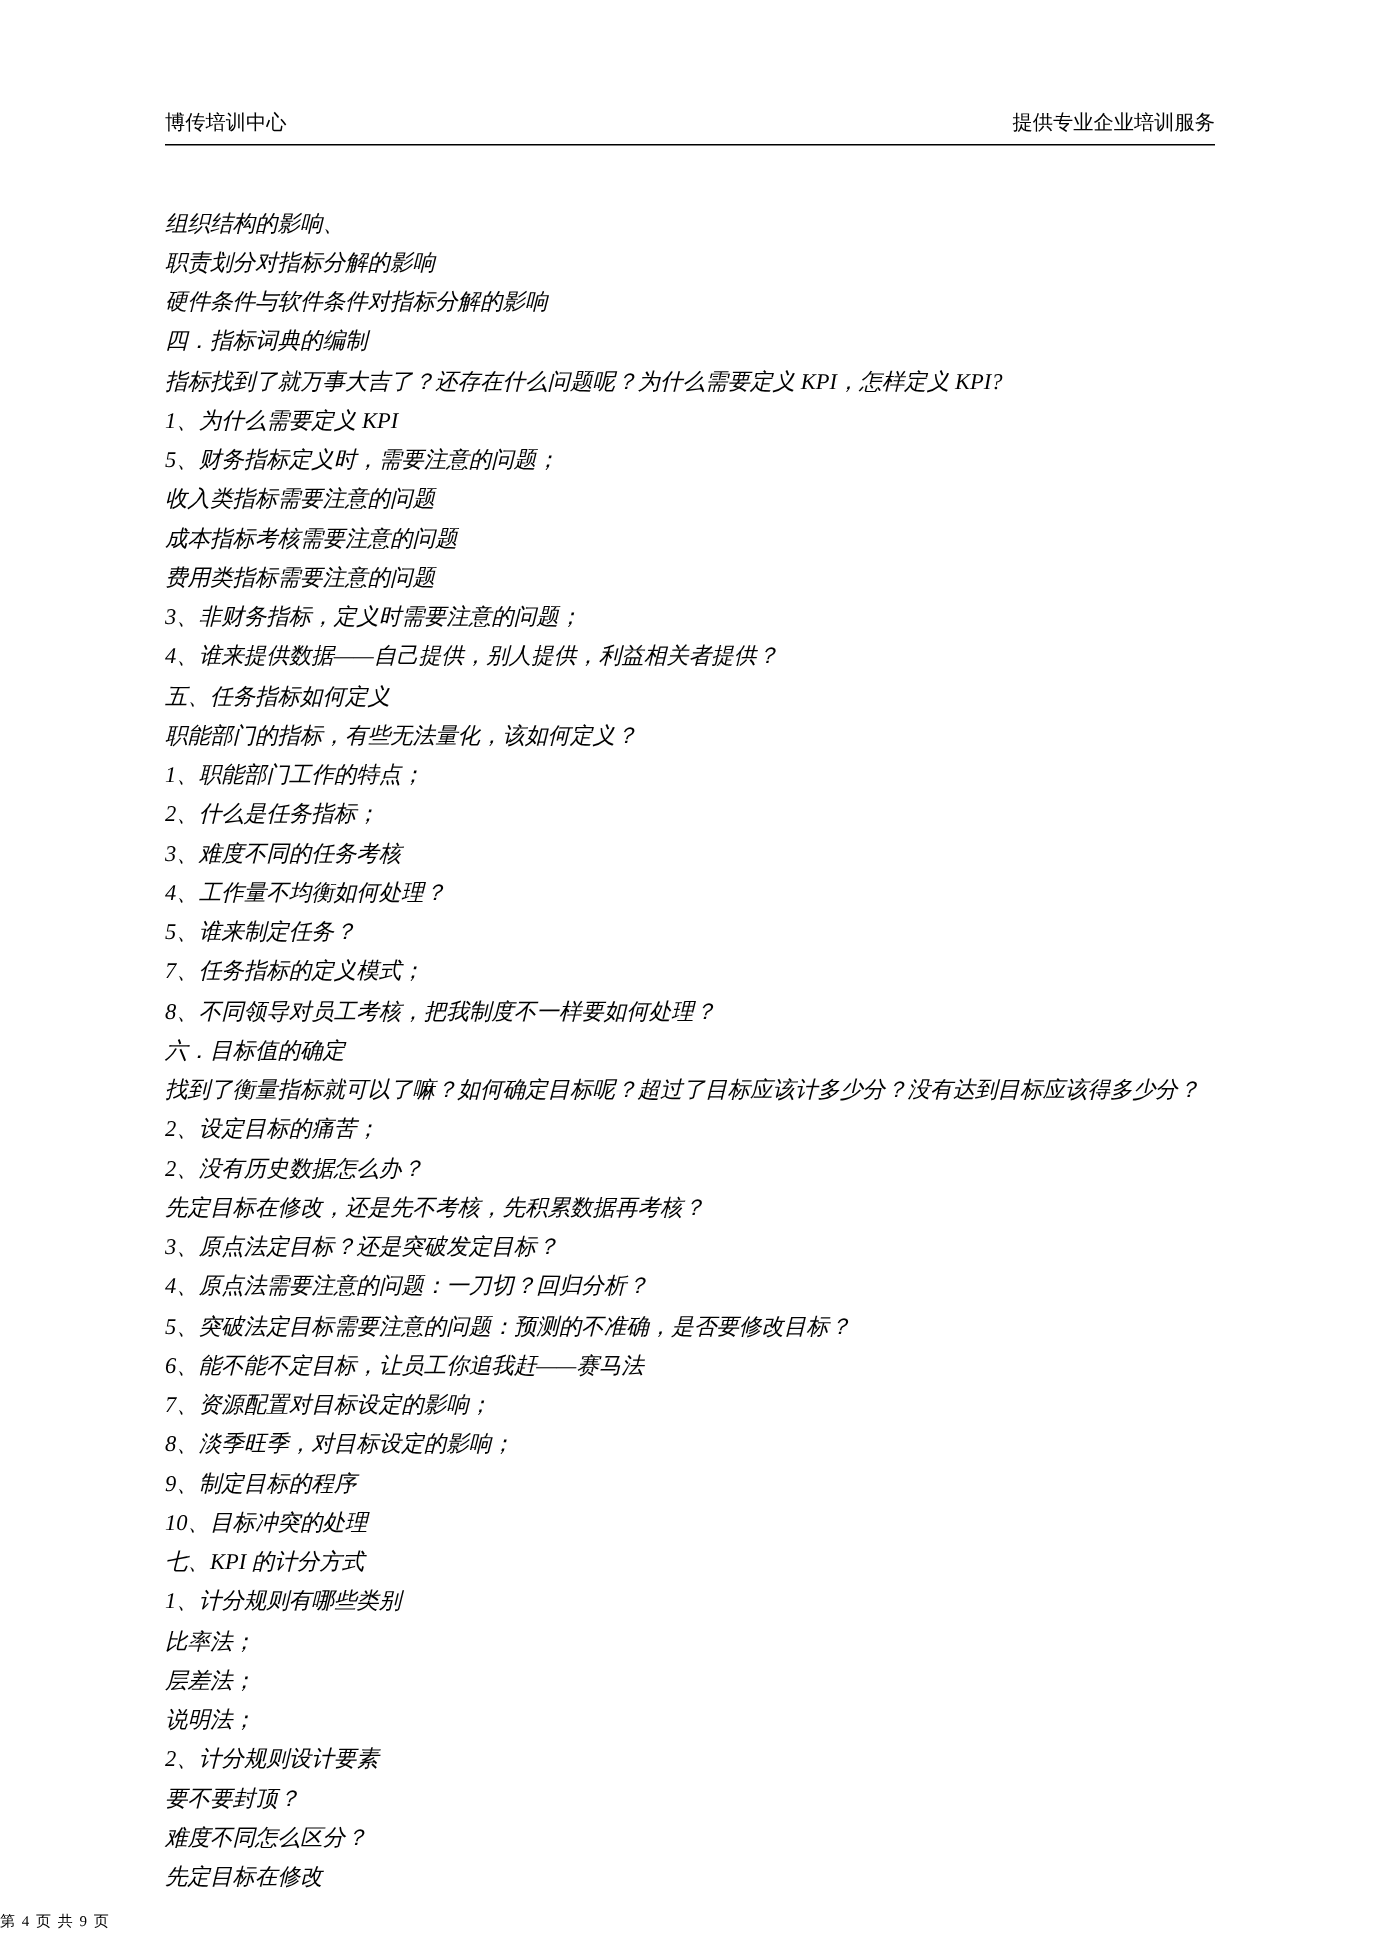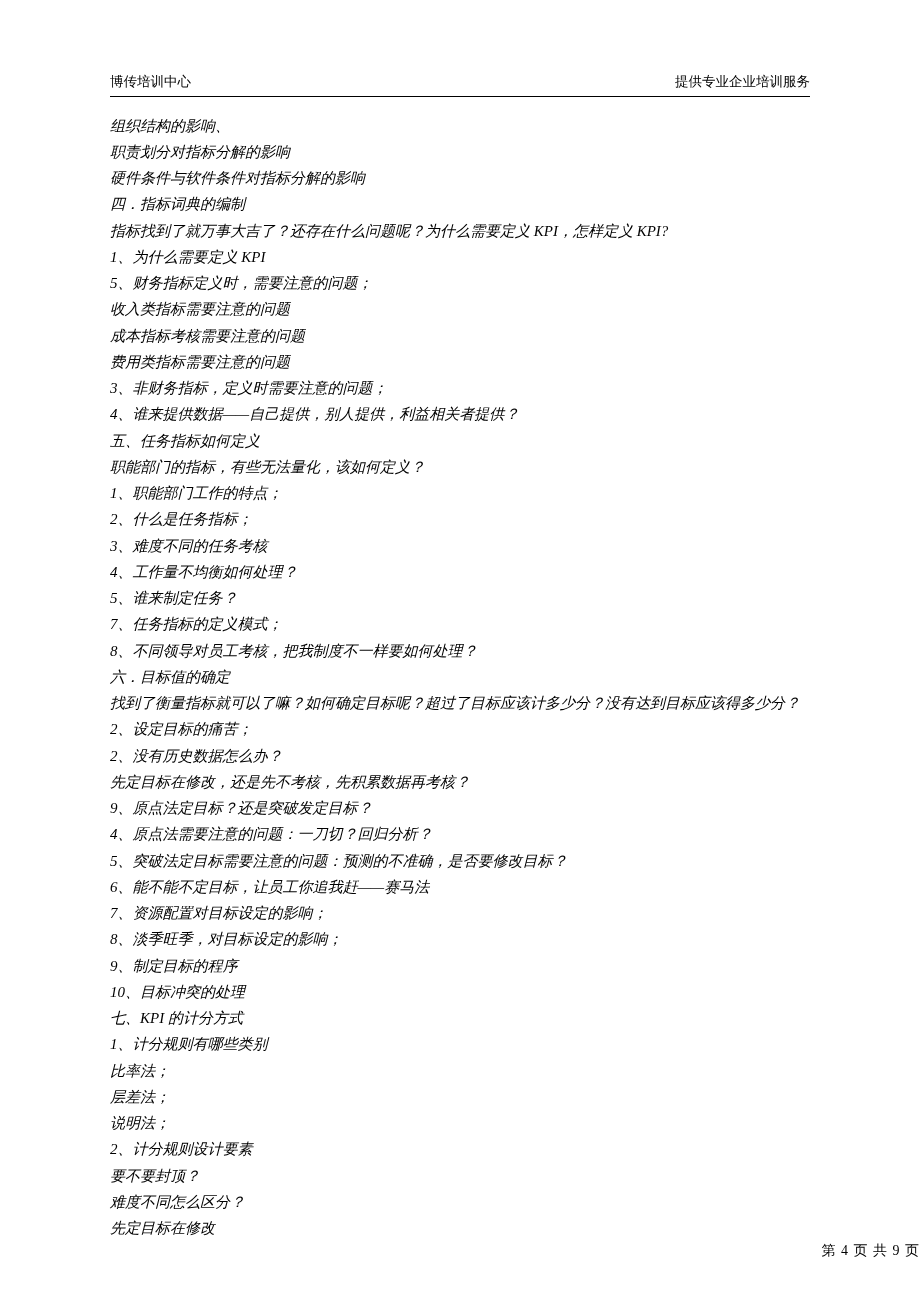--- a/index.html
+++ b/index.html
@@ -18,35 +18,35 @@
     box-sizing: border-box;
     padding: 70px 110px 40px 110px;
     position: relative;
   }
   .header-row {
     display: flex;
     justify-content: space-between;
     font-size: 13.5px;
     border-bottom: 1px solid #000;
     padding-bottom: 2px;
-    margin-bottom: 16px;
+    margin-bottom: 40px;
   }
   .body p {
     margin: 0;
     padding: 0;
     font-style: italic;
   }
   .indent1 { padding-left: 2em; }
   .footer {
     position: absolute;
-    bottom: 39px;
+    bottom: 15px;
     left: 0;
     width: 100%;
-    text-align: right;
-    font-size: 14px;
+    text-align: left;
+    font-size: 10px;
     letter-spacing: 1px;
   }
 </style>
 </head>
 <body>
 
 <div class="page">
   <div class="header-row">
     <span>博传培训中心</span>
     <span>提供专业企业培训服务</span>
@@ -71,21 +71,21 @@
       <p>3、难度不同的任务考核</p>
       <p>4、工作量不均衡如何处理？</p>
       <p>5、谁来制定任务？</p>
       <p>7、任务指标的定义模式；</p>
       <p>8、不同领导对员工考核，把我制度不一样要如何处理？</p>
       <p>六．目标值的确定</p>
       <p>找到了衡量指标就可以了嘛？如何确定目标呢？超过了目标应该计多少分？没有达到目标应该得多少分？</p>
       <p>2、设定目标的痛苦；</p>
       <p>2、没有历史数据怎么办？</p>
       <p class="indent1">先定目标在修改，还是先不考核，先积累数据再考核？</p>
-      <p>9、原点法定目标？还是突破发定目标？</p>
+      <p>3、原点法定目标？还是突破发定目标？</p>
       <p>4、原点法需要注意的问题：一刀切？回归分析？</p>
       <p>5、突破法定目标需要注意的问题：预测的不准确，是否要修改目标？</p>
       <p>6、能不能不定目标，让员工你追我赶——赛马法</p>
       <p>7、资源配置对目标设定的影响；</p>
       <p>8、淡季旺季，对目标设定的影响；</p>
       <p>9、制定目标的程序</p>
       <p>10、目标冲突的处理</p>
       <p>七、KPI 的计分方式</p>
       <p>1、计分规则有哪些类别</p>
       <p class="indent1">比率法；</p>

